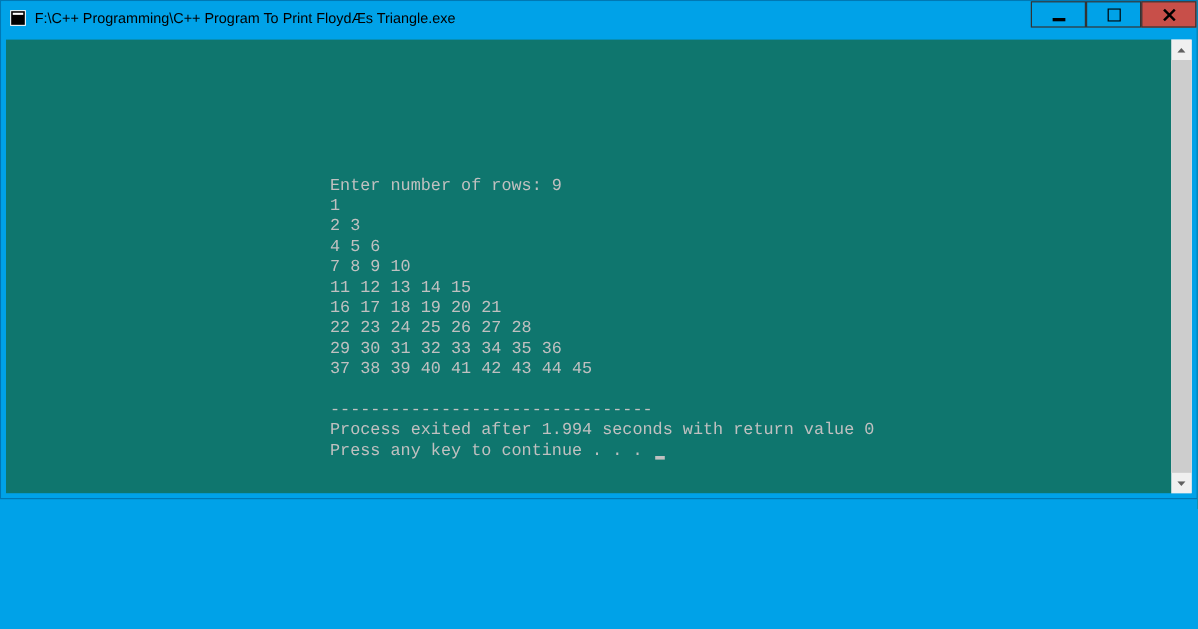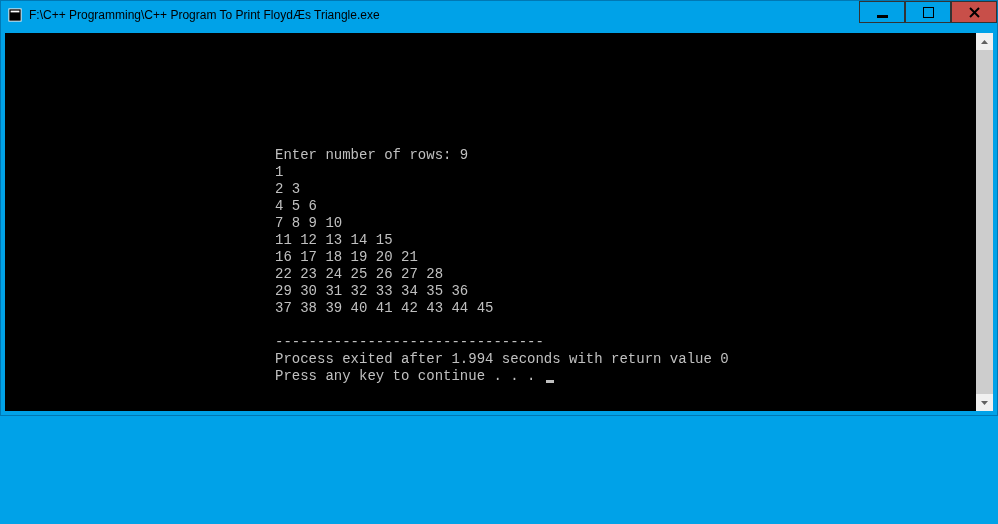--- a/index.html
+++ b/index.html
@@ -75,21 +75,21 @@
       background: #c84f49;
     }
     .client-area {
       flex: 1;
       display: flex;
       background: #00a2e8;
       padding: 4px;
     }
     .console {
       flex: 1;
-      background: #000000;
+      background: #0f766e;
       position: relative;
       overflow: hidden;
     }
     .console-content {
       padding: 6px 8px;
       color: #c0c0c0;
       font-family: Consolas, "Courier New", monospace;
       font-size: 14px;
       line-height: 17px;
       white-space: pre;

